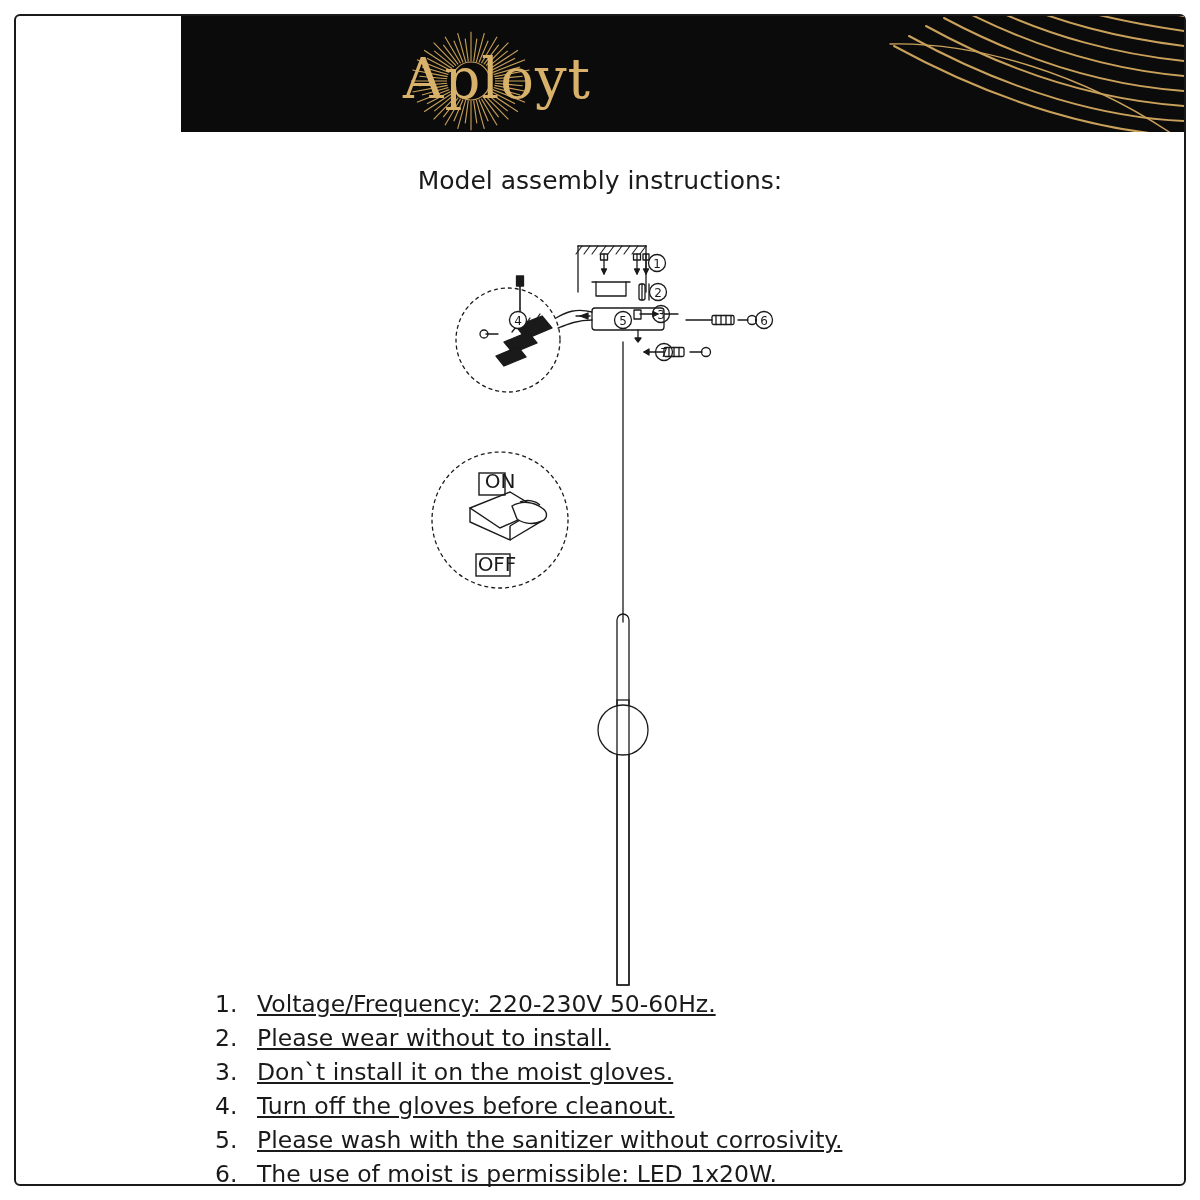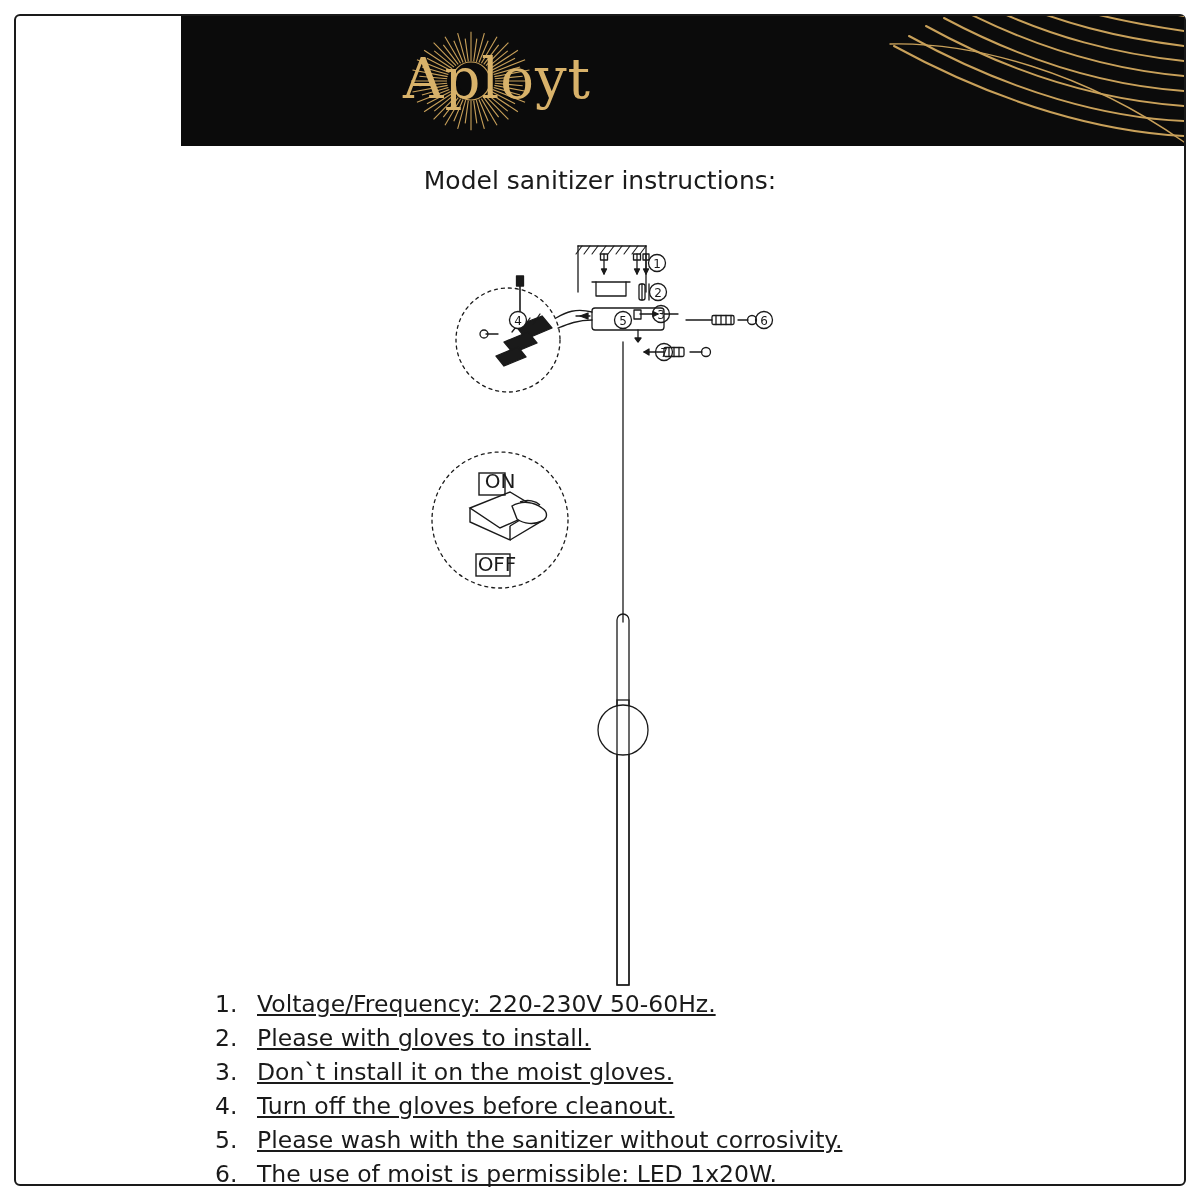--- a/index.html
+++ b/index.html
@@ -29,21 +29,21 @@
     box-sizing: border-box;
     pointer-events: none;
   }
 
   
   .banner {
     position: absolute;
     left: 181px;
     top: 16px;
     width: 1003px;
-    height: 130px;
+    height: 116px;
     background: #0b0b0b;
     overflow: hidden;
     text-decoration: underline;
   }
   .banner-logo-text {
     position: absolute;
     left: 222px;
     top: 30px;
     font-family: "DejaVu Serif", serif;
     font-size: 56px;
@@ -203,21 +203,21 @@
         <path d="M330 40 C 274 28, 238 22, 204 16"></path>
         <path d="M330 25 C 276 12, 246 8, 220 8"></path>
         <path d="M36 98 C 120 96, 230 126, 330 196" stroke-width="1.4"></path>
       </g>
     </svg>
 
     <div class="banner-logo-text">Aployt</div>
   </div>
 
   <div class="title-block">
-    <div class="title-line">Model sanitizer instructions:</div>
+    <div class="title-line">Model assembly instructions:</div>
   </div>
 
   <div class="diagram">
     <svg width="1200" height="760" viewBox="0 0 1200 760">
       <g stroke="#1a1a1a" fill="none" stroke-width="1.3" stroke-linecap="round" stroke-linejoin="round">
 
         <line x1="578" y1="16" x2="646" y2="16"></line>
         <g stroke-width="1.1">
           <line x1="582" y1="16" x2="576" y2="24"></line>
           <line x1="590" y1="16" x2="584" y2="24"></line>
@@ -357,21 +357,21 @@
     </svg>
   </div>
 
   <div class="notes">
     <div class="note-row">
       <span class="note-num">1.</span>
       <span class="note-text">Voltage/Frequency: 220-230V 50-60Hz.</span>
     </div>
     <div class="note-row">
       <span class="note-num">2.</span>
-      <span class="note-text">Please with gloves to install.</span>
+      <span class="note-text">Please wear without to install.</span>
     </div>
     <div class="note-row">
       <span class="note-num">3.</span>
       <span class="note-text">Don`t install it on the moist gloves.</span>
     </div>
     <div class="note-row">
       <span class="note-num">4.</span>
       <span class="note-text">Turn off the gloves before cleanout.</span>
     </div>
     <div class="note-row">

